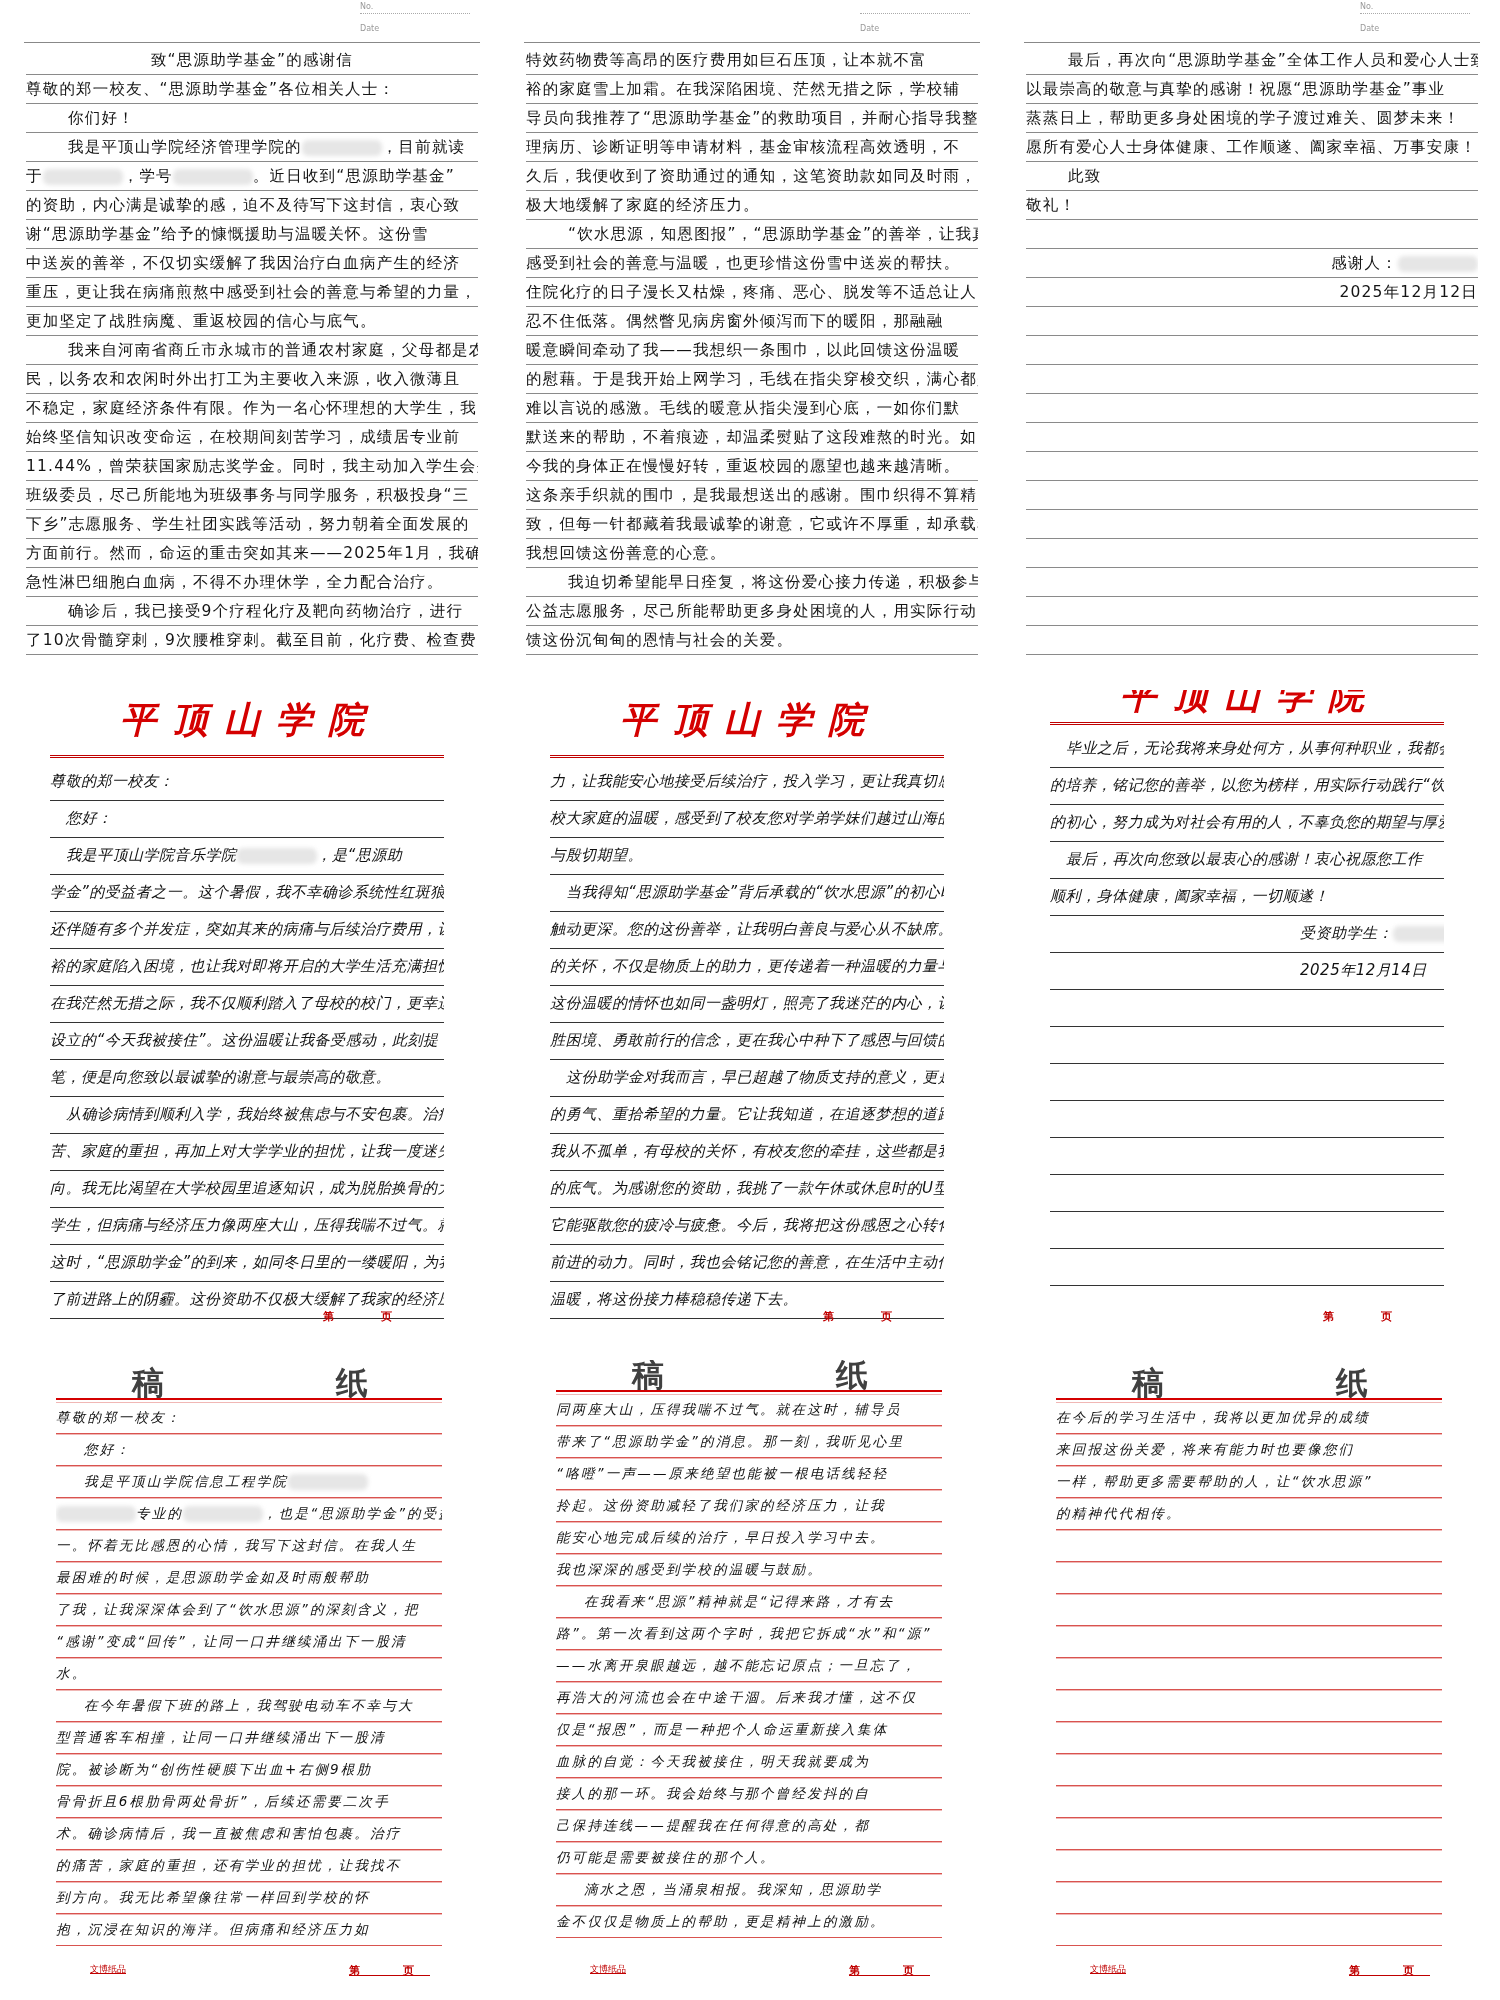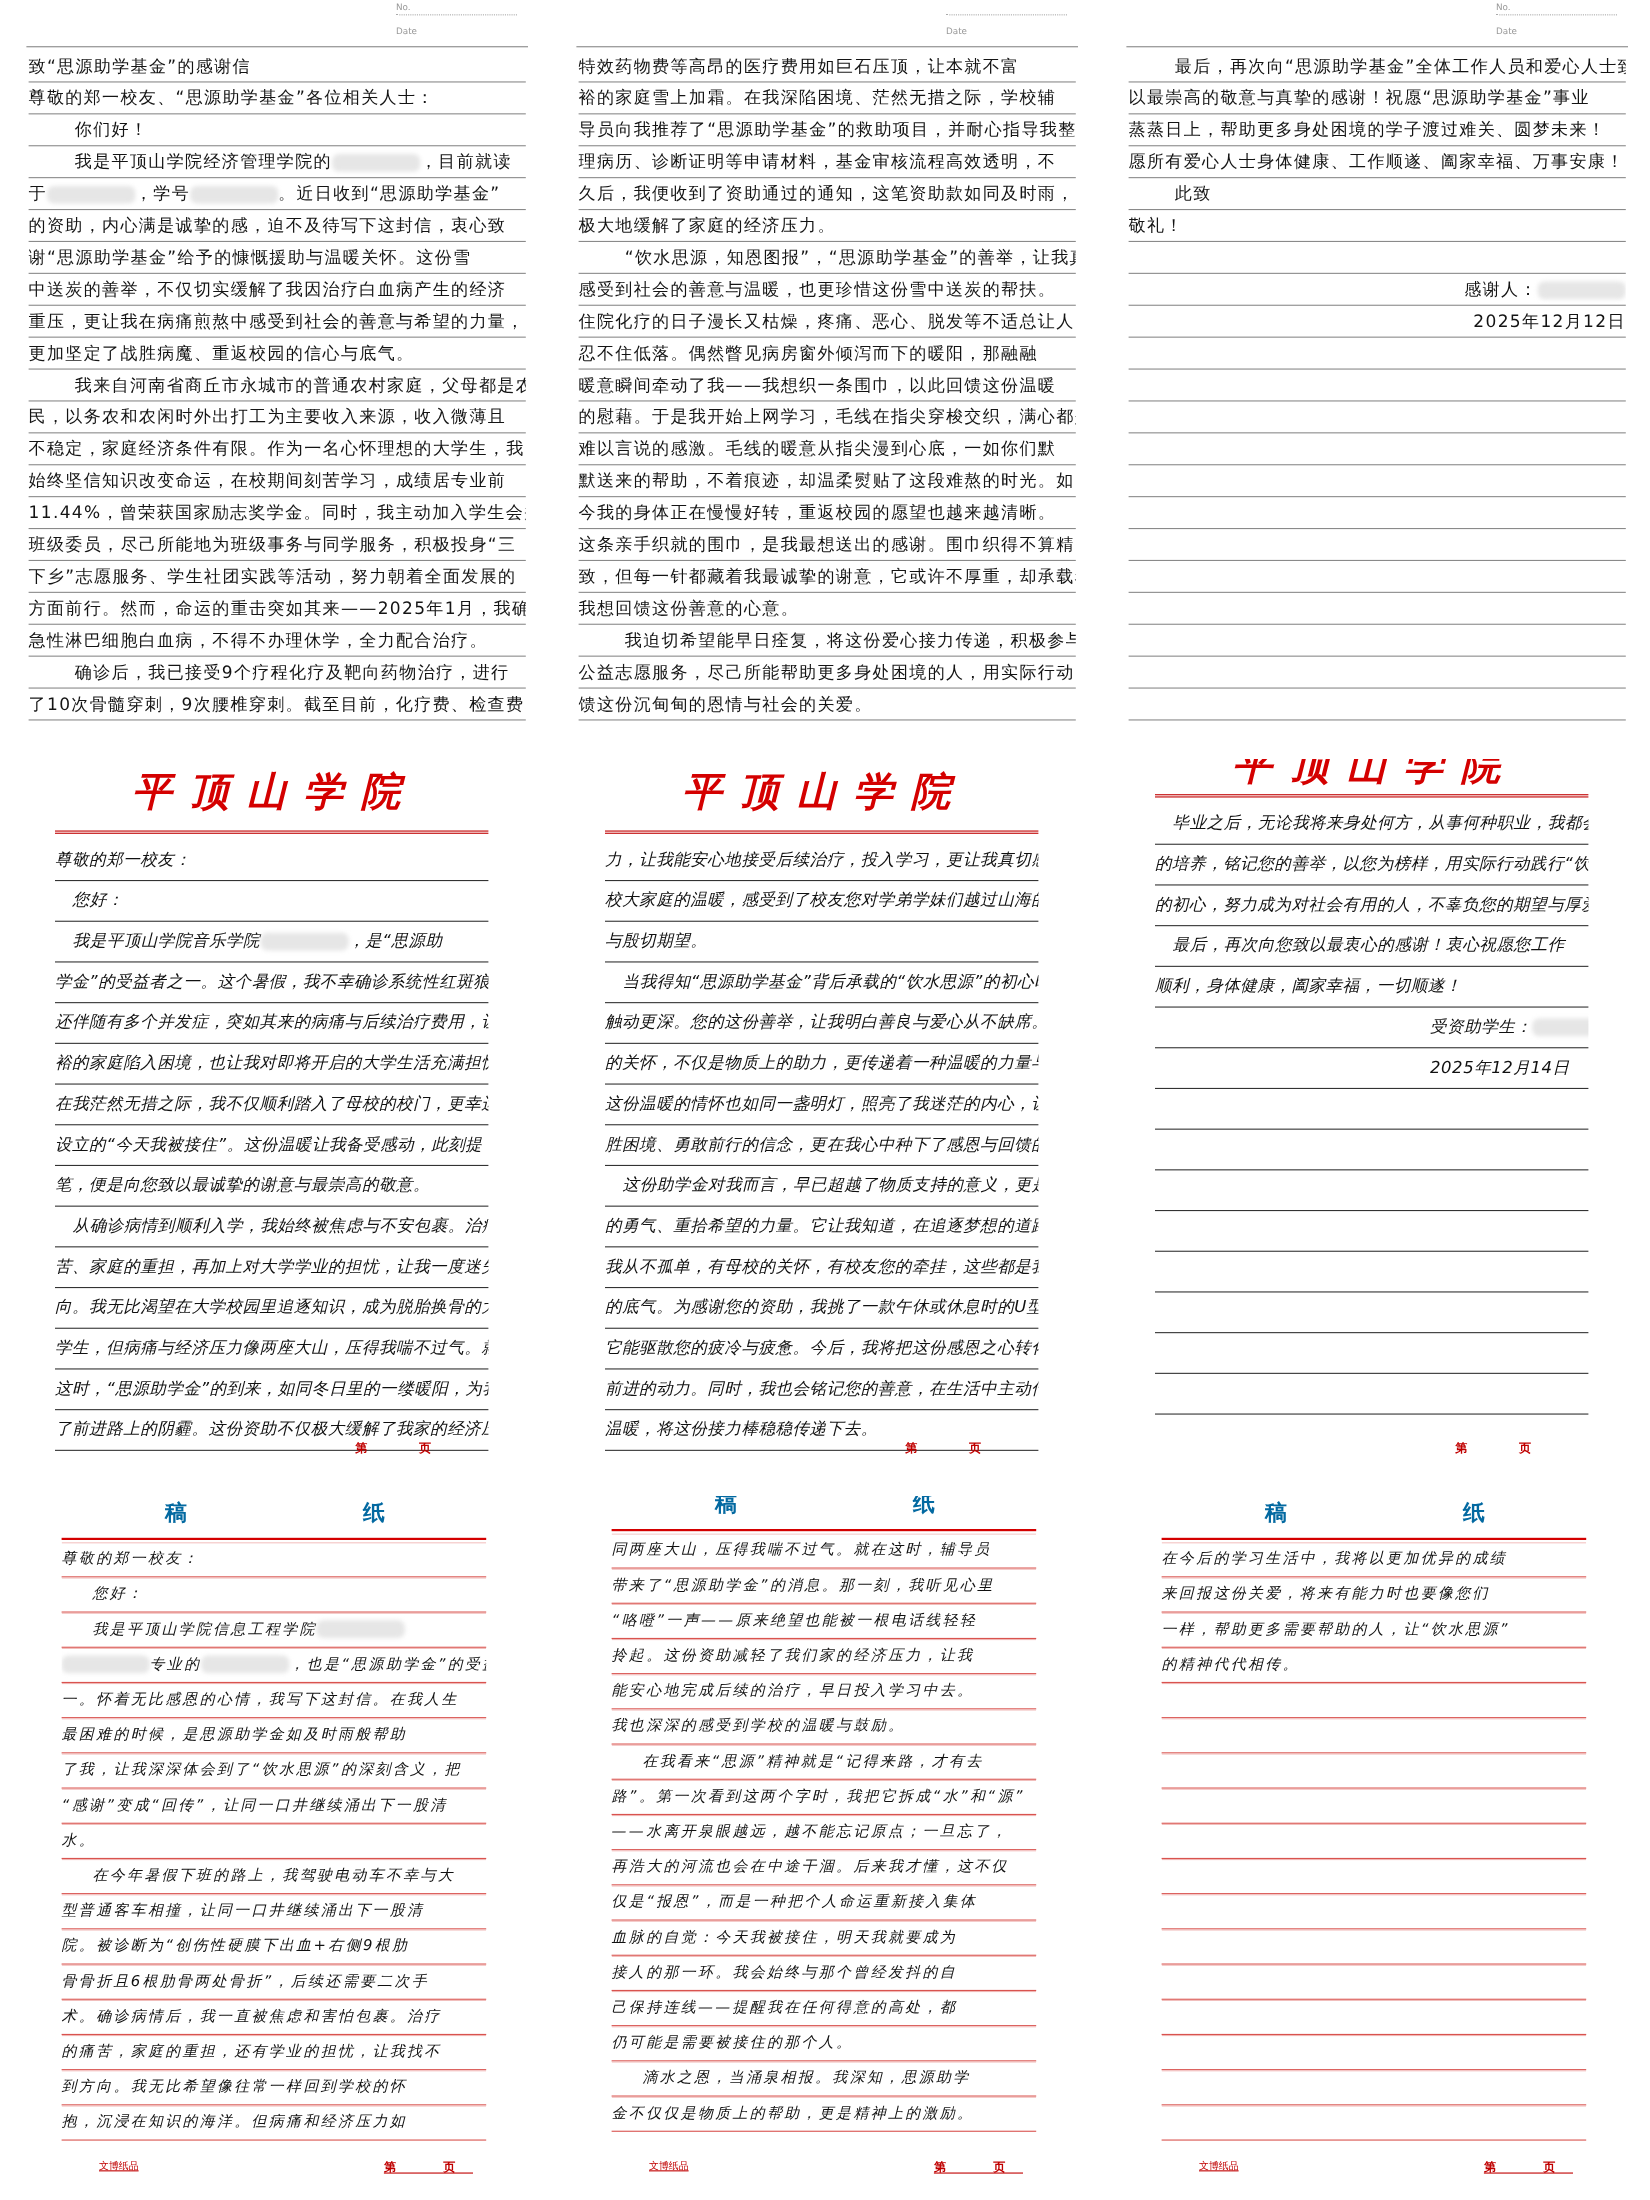--- a/index.html
+++ b/index.html
@@ -13,21 +13,21 @@
     .nb .hdr { position: absolute; right: 30px; top: 0; width: 110px; font-size: 8px; color: #999; }
     .nb .hdr .no { height: 14px; border-bottom: 1px dotted #aaa; padding-top: 2px; }
     .nb .hdr .date { padding-top: 10px; }
     .nb .topline { position: absolute; left: 24px; right: 20px; top: 42px; border-top: 1px solid #888; }
     .nb .body { position: absolute; left: 26px; right: 22px; top: 46px; }
     .nb .ln {
       height: 29px; line-height: 28px; border-bottom: 1px solid #8a8a8a;
       font-size: 15.5px; letter-spacing: 1.2px; white-space: nowrap; overflow: hidden;
       color: #141414; font-family: "DejaVu Sans", sans-serif;
     }
-    .nb .ln.center { }
+    .nb .ln.center { text-align: center; }
     .nb .ln.indent { padding-left: 42px; }
     .nb .ln.right { padding-left: 290px; text-align: right; }
     .blur { display: inline-block; width: 80px; height: 16px; background: #e6e6e6; filter: blur(2px); vertical-align: middle; border-radius: 6px; }
 
     
     .lh { top: 690px; height: 640px; }
     .lh .title { position: absolute; left: 0; right: 0; top: 6px; text-align: center; color: #d40000; font-family: "DejaVu Serif", serif; font-size: 36px; font-weight: bold; font-style: italic; letter-spacing: 16px; }
     .lh .body { position: absolute; left: 50px; right: 56px; top: 65px; }
     .lh .rule { border-top: 3px double #c00000; margin-bottom: 6px; }
     .lh .ln {
@@ -35,21 +35,21 @@
       border-bottom: 1px solid #333; position: relative; font-style: italic;
       color: #111;
     }
     .lh .ln::after { content: ""; position: absolute; left: 0; right: 0; bottom: -5px; border-bottom: 1px dashed #c62828; }
     .lh .ln.indent { padding-left: 16px; }
     .lh .ln.right { padding-left: 250px; }
     .lh .pg { position: absolute; right: 90px; bottom: 6px; color: #c00000; font-size: 11px; font-weight: bold; letter-spacing: 18px; }
 
     
     .gz { top: 1360px; height: 640px; }
-    .gz .title { position: absolute; left: 0; right: 0; top: 2px; text-align: center; color: #0369a1; font-family: "DejaVu Serif", serif; font-size: 20px; font-weight: bold; letter-spacing: 70px; text-indent: 70px; }
+    .gz .title { position: absolute; left: 0; right: 0; top: 2px; text-align: center; color: #404040; font-family: "DejaVu Serif", serif; font-size: 32px; font-weight: bold; letter-spacing: 70px; text-indent: 70px; }
     .gz .body { position: absolute; left: 56px; right: 58px; top: 38px; }
     .gz .rule { border-top: 2px solid #d40000; margin-bottom: 2px; }
     .gz .ln {
       height: 32px; line-height: 30px; font-size: 13.5px; letter-spacing: 2.2px; white-space: nowrap; overflow: hidden;
       border-bottom: 1px solid #d9534f; position: relative; font-style: italic; color: #111;
     }
     .gz .ln::before { content: ""; position: absolute; left: 0; right: 0; top: 0; border-top: 1px solid #f0b7b5; }
     .gz .ln.indent { padding-left: 28px; }
     .gz .foot { position: absolute; left: 90px; right: 70px; bottom: 22px; font-size: 9px; color: #c00000; display: flex; justify-content: space-between; text-decoration: underline; }
     .gz .foot .pg { font-weight: bold; letter-spacing: 16px; font-size: 11px; }

